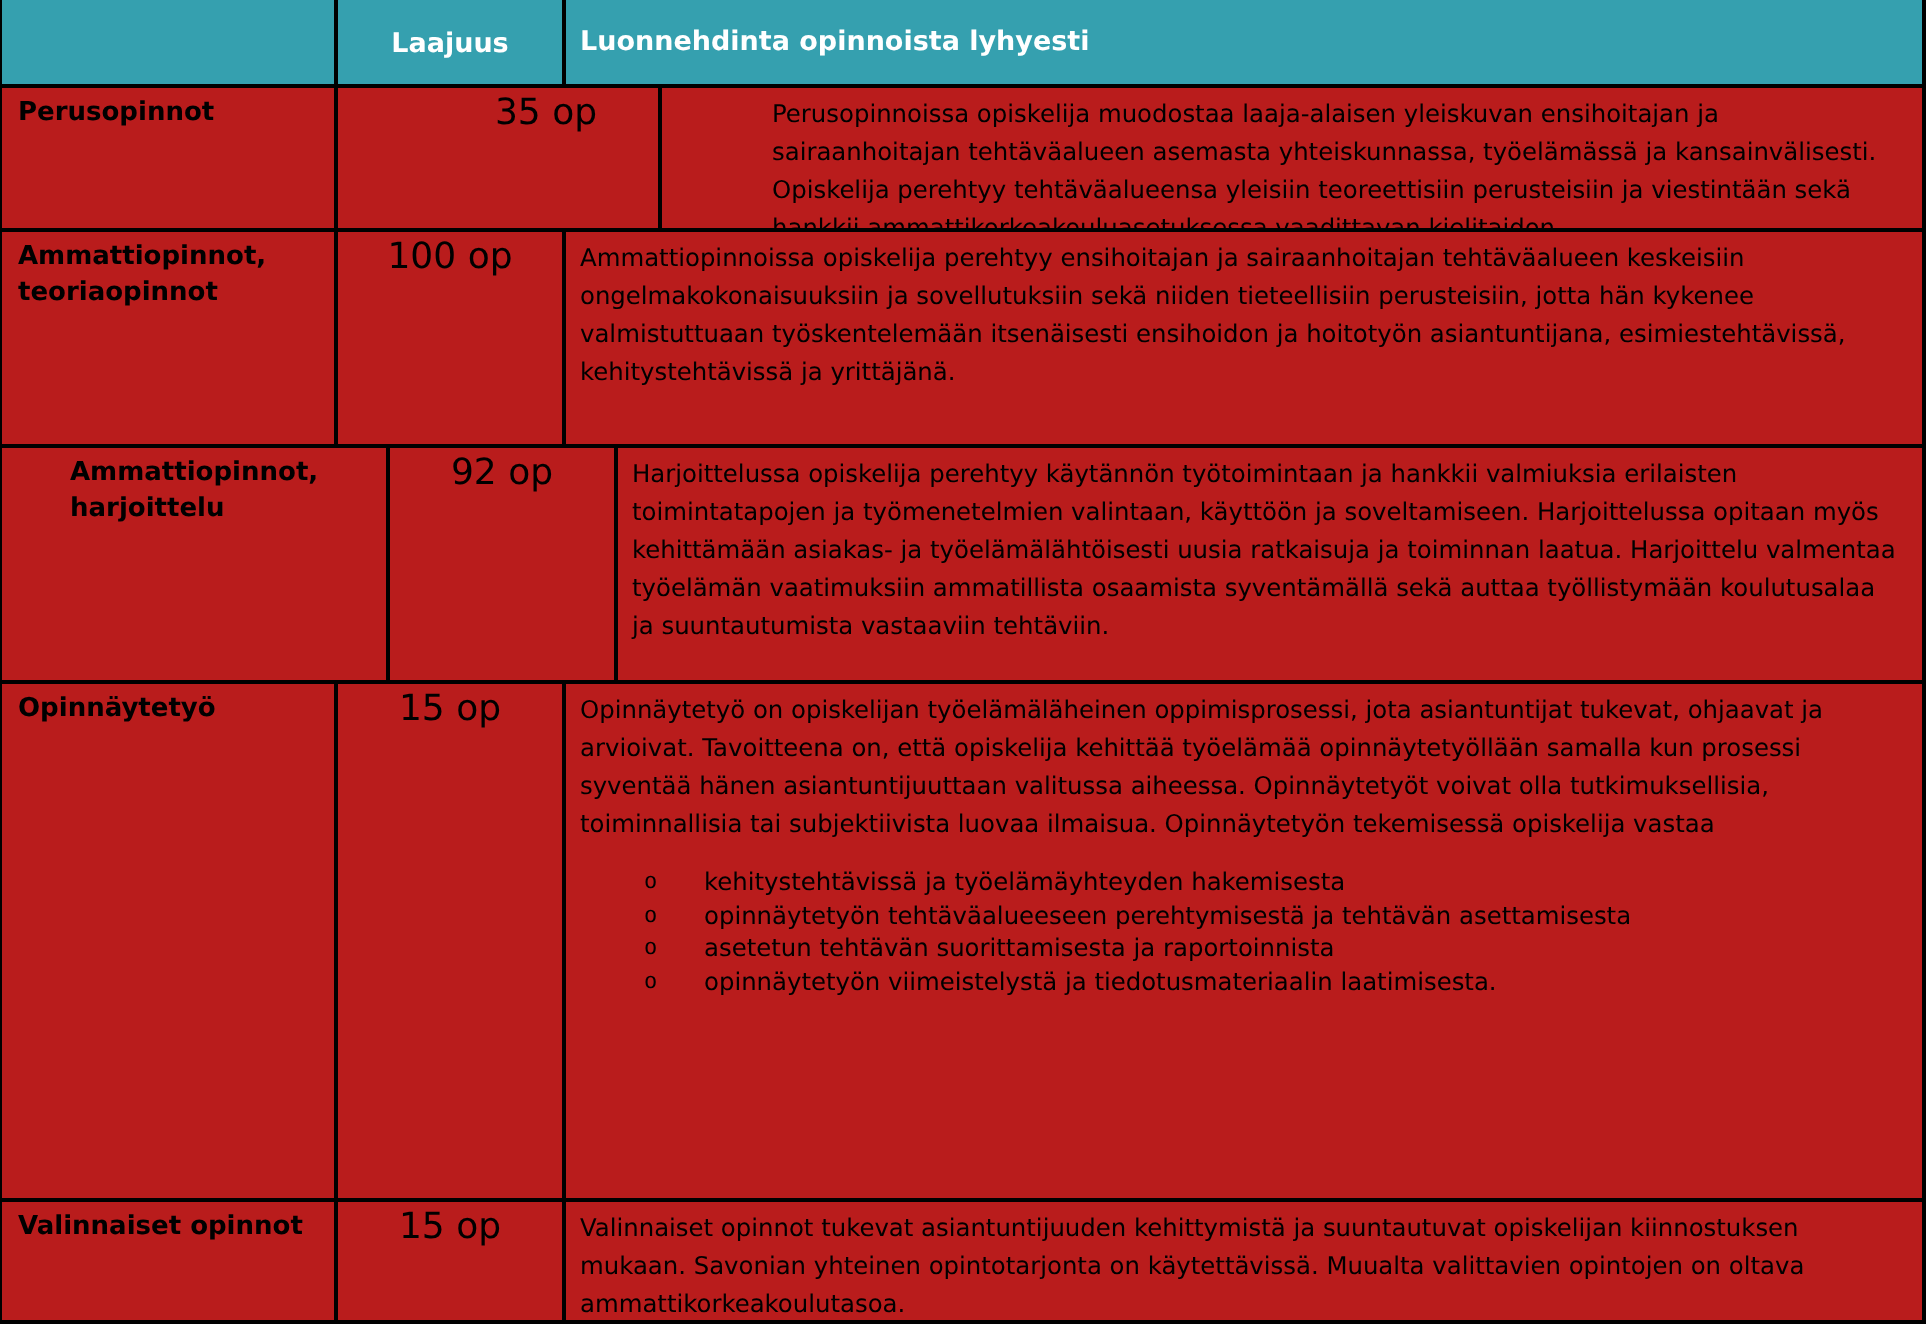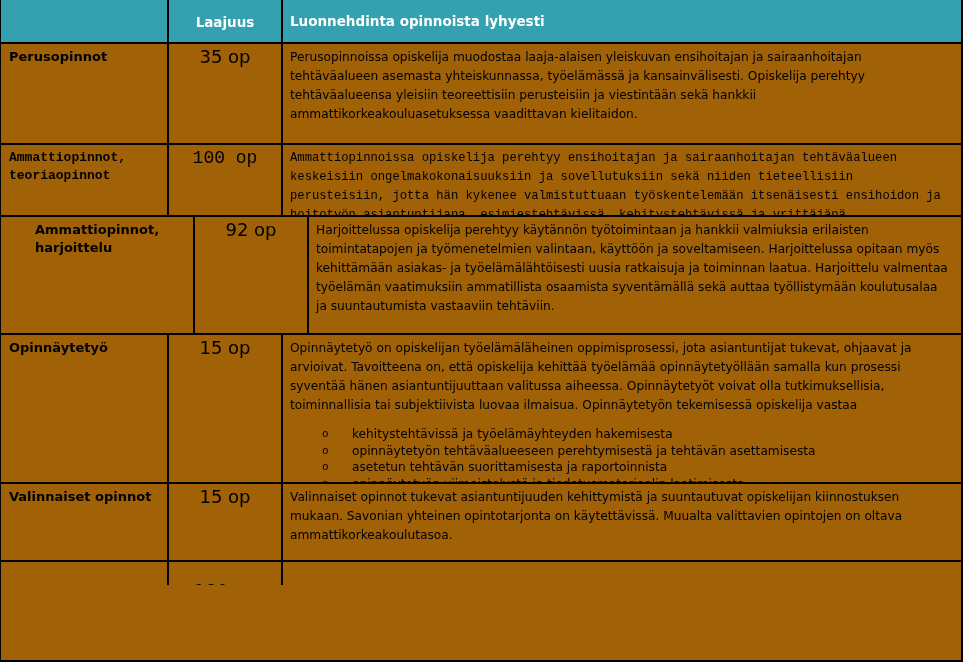--- a/index.html
+++ b/index.html
@@ -4,21 +4,21 @@
 <style>
   html, body { margin: 0; padding: 0; background: #ffffff; }
   .curriculum-table {
     width: 963px;
     height: 662px;
     box-sizing: border-box;
     display: flex;
     flex-direction: column;
     font-family: "DejaVu Sans", "Liberation Sans", sans-serif;
     color: #000000;
-    background: #a16207;
+    background: #b91c1c;
     border-left: 1px solid #000;
     border-right: 2px solid #000;
     border-bottom: 2px solid #000;
     overflow: hidden;
   }
   .tr {
     display: flex;
     box-sizing: border-box;
     border-top: 2px solid #000;
     flex: none;
@@ -48,24 +48,24 @@
     line-height: 19px;
   }
   .header-row .td {
     display: flex;
     align-items: center;
     font-weight: bold;
     font-size: 13.5px;
   }
   .header-row .c2 { justify-content: center; }
   .h-header  { height: 42px; }
-  .h-r0 { height: 101px; }
-  .h-r1 { height: 72px; font-family: Liberation Mono, monospace; }
+  .h-r0 { height: 72px; gap: 48px; }
+  .h-r1 { height: 108px; }
   .h-r2 { height: 118px; padding-left: 26px; }
-  .h-r3 { height: 149px; }
+  .h-r3 { height: 259px; }
   .h-r4 { height: 78px; }
   .h-r5 { height: 21px; }
   .h-r5 .c1, .h-r5 .c2 { padding-top: 20px; }
   .c3 p { margin: 0; }
   .bullet-list { margin-top: 11px; }
   .bullet {
     display: flex;
     padding-left: 32px;
     line-height: 16.5px;
     font-size: 12.2px;

